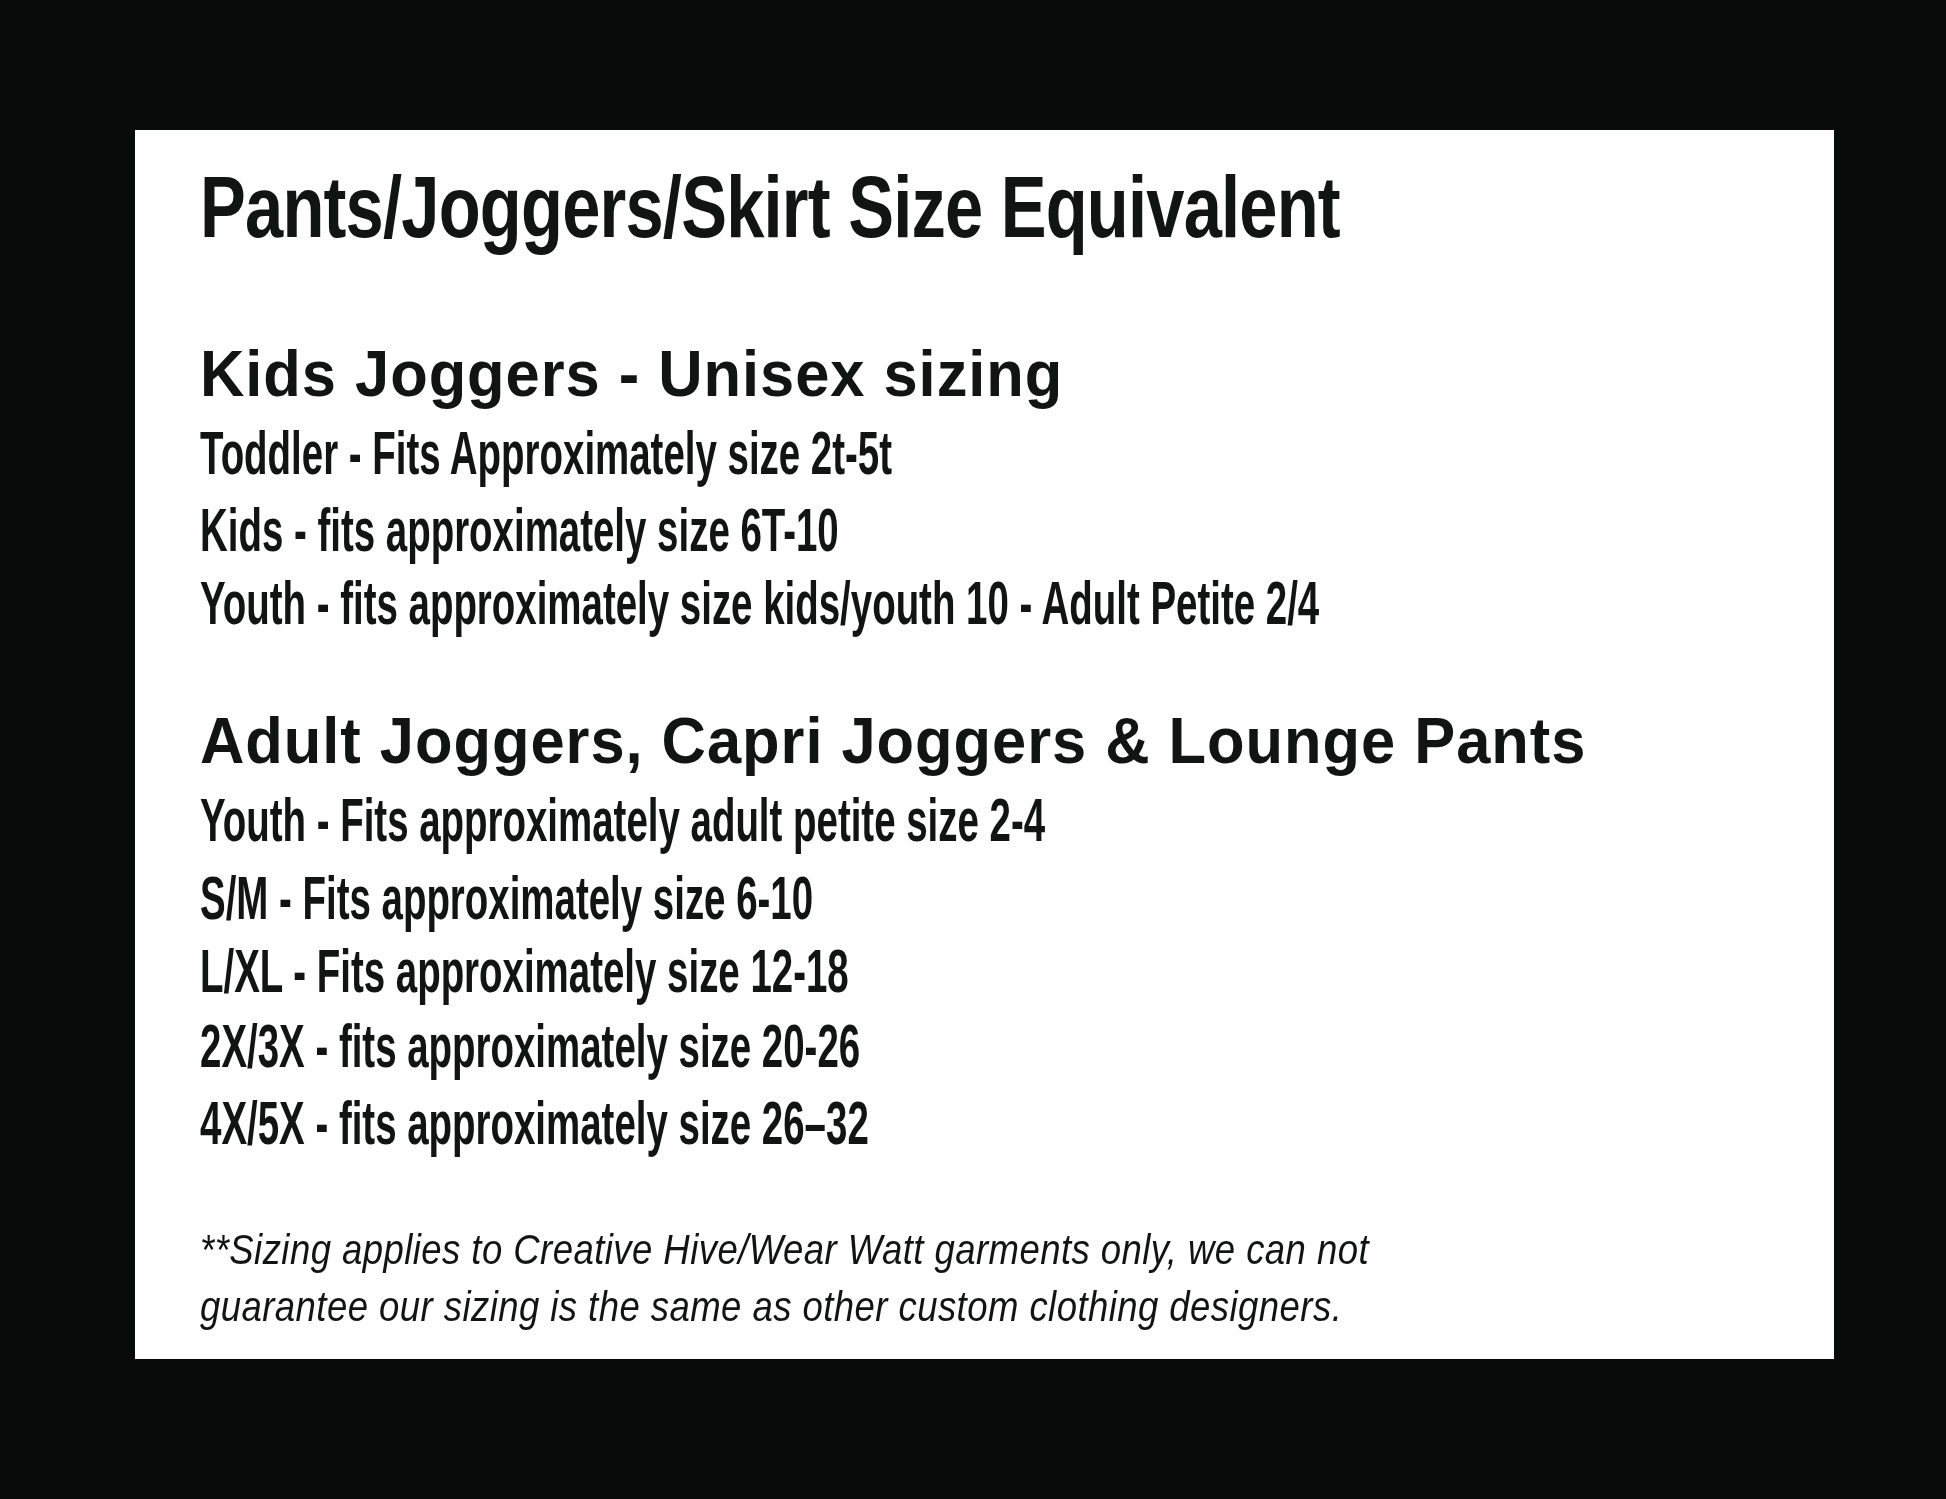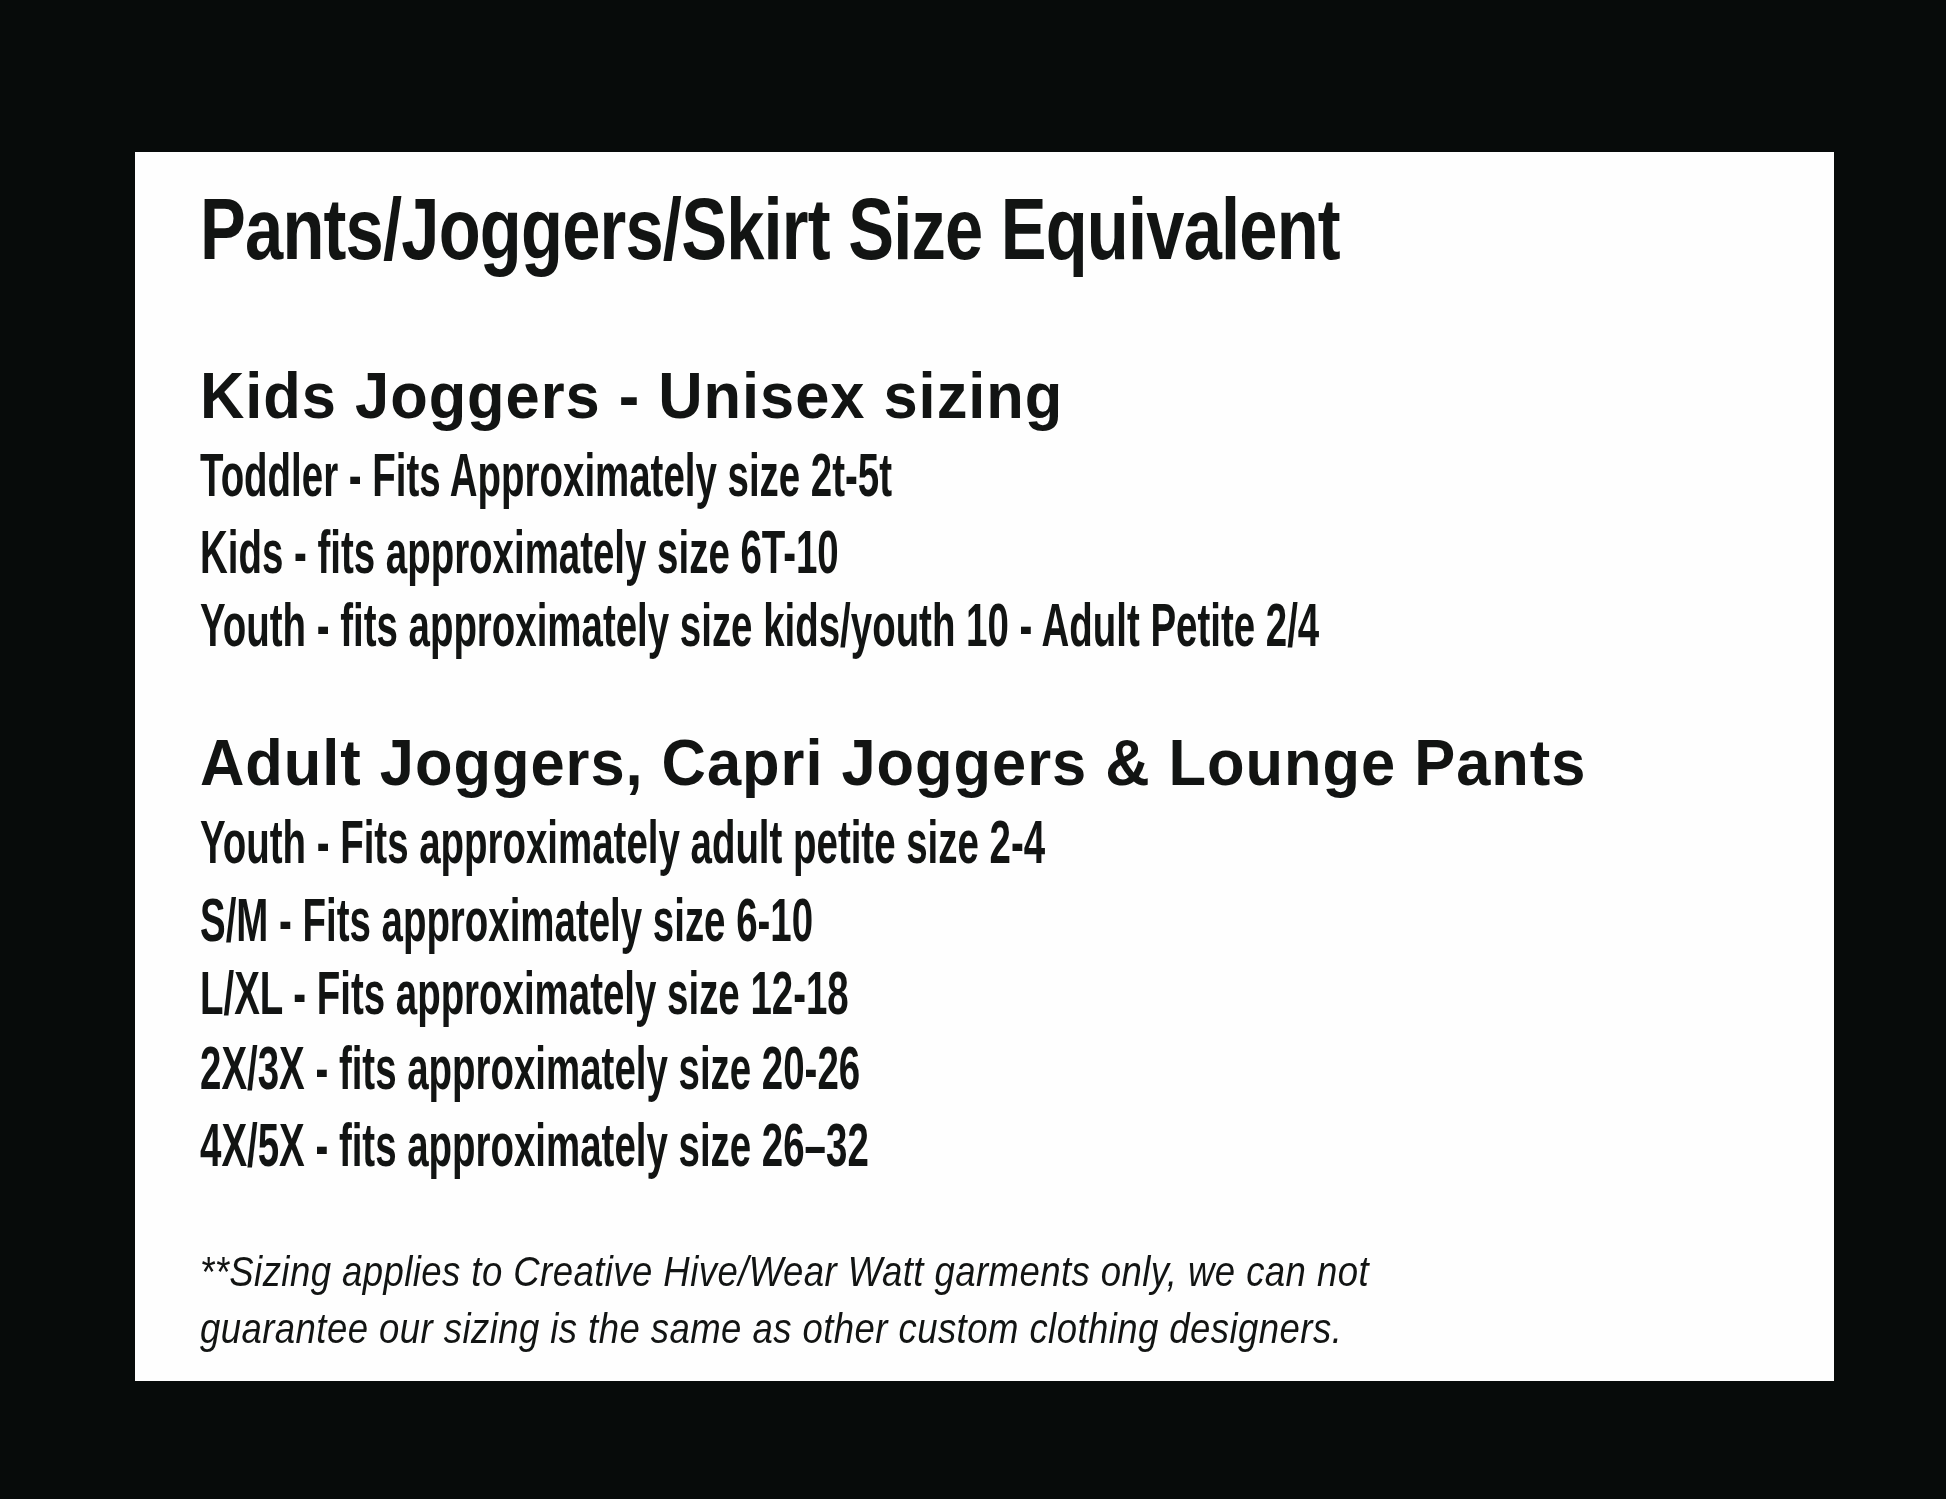--- a/index.html
+++ b/index.html
@@ -10,21 +10,21 @@
   *{margin:0;padding:0;box-sizing:border-box;}
   html,body{width:1946px;height:1499px;}
   body{
     background:var(--bg);
     font-family:"Liberation Sans", sans-serif;
     position:relative;
     overflow:hidden;
   }
   .card{
     position:absolute;
-    left:135px; top:152px;
+    left:135px; top:130px;
     width:1699px; height:1229px;
     background:var(--card);
   }
   .txt{
     position:absolute;
     left:65px;
     color:var(--ink);
     white-space:nowrap;
     line-height:1;
     transform-origin:left top;

